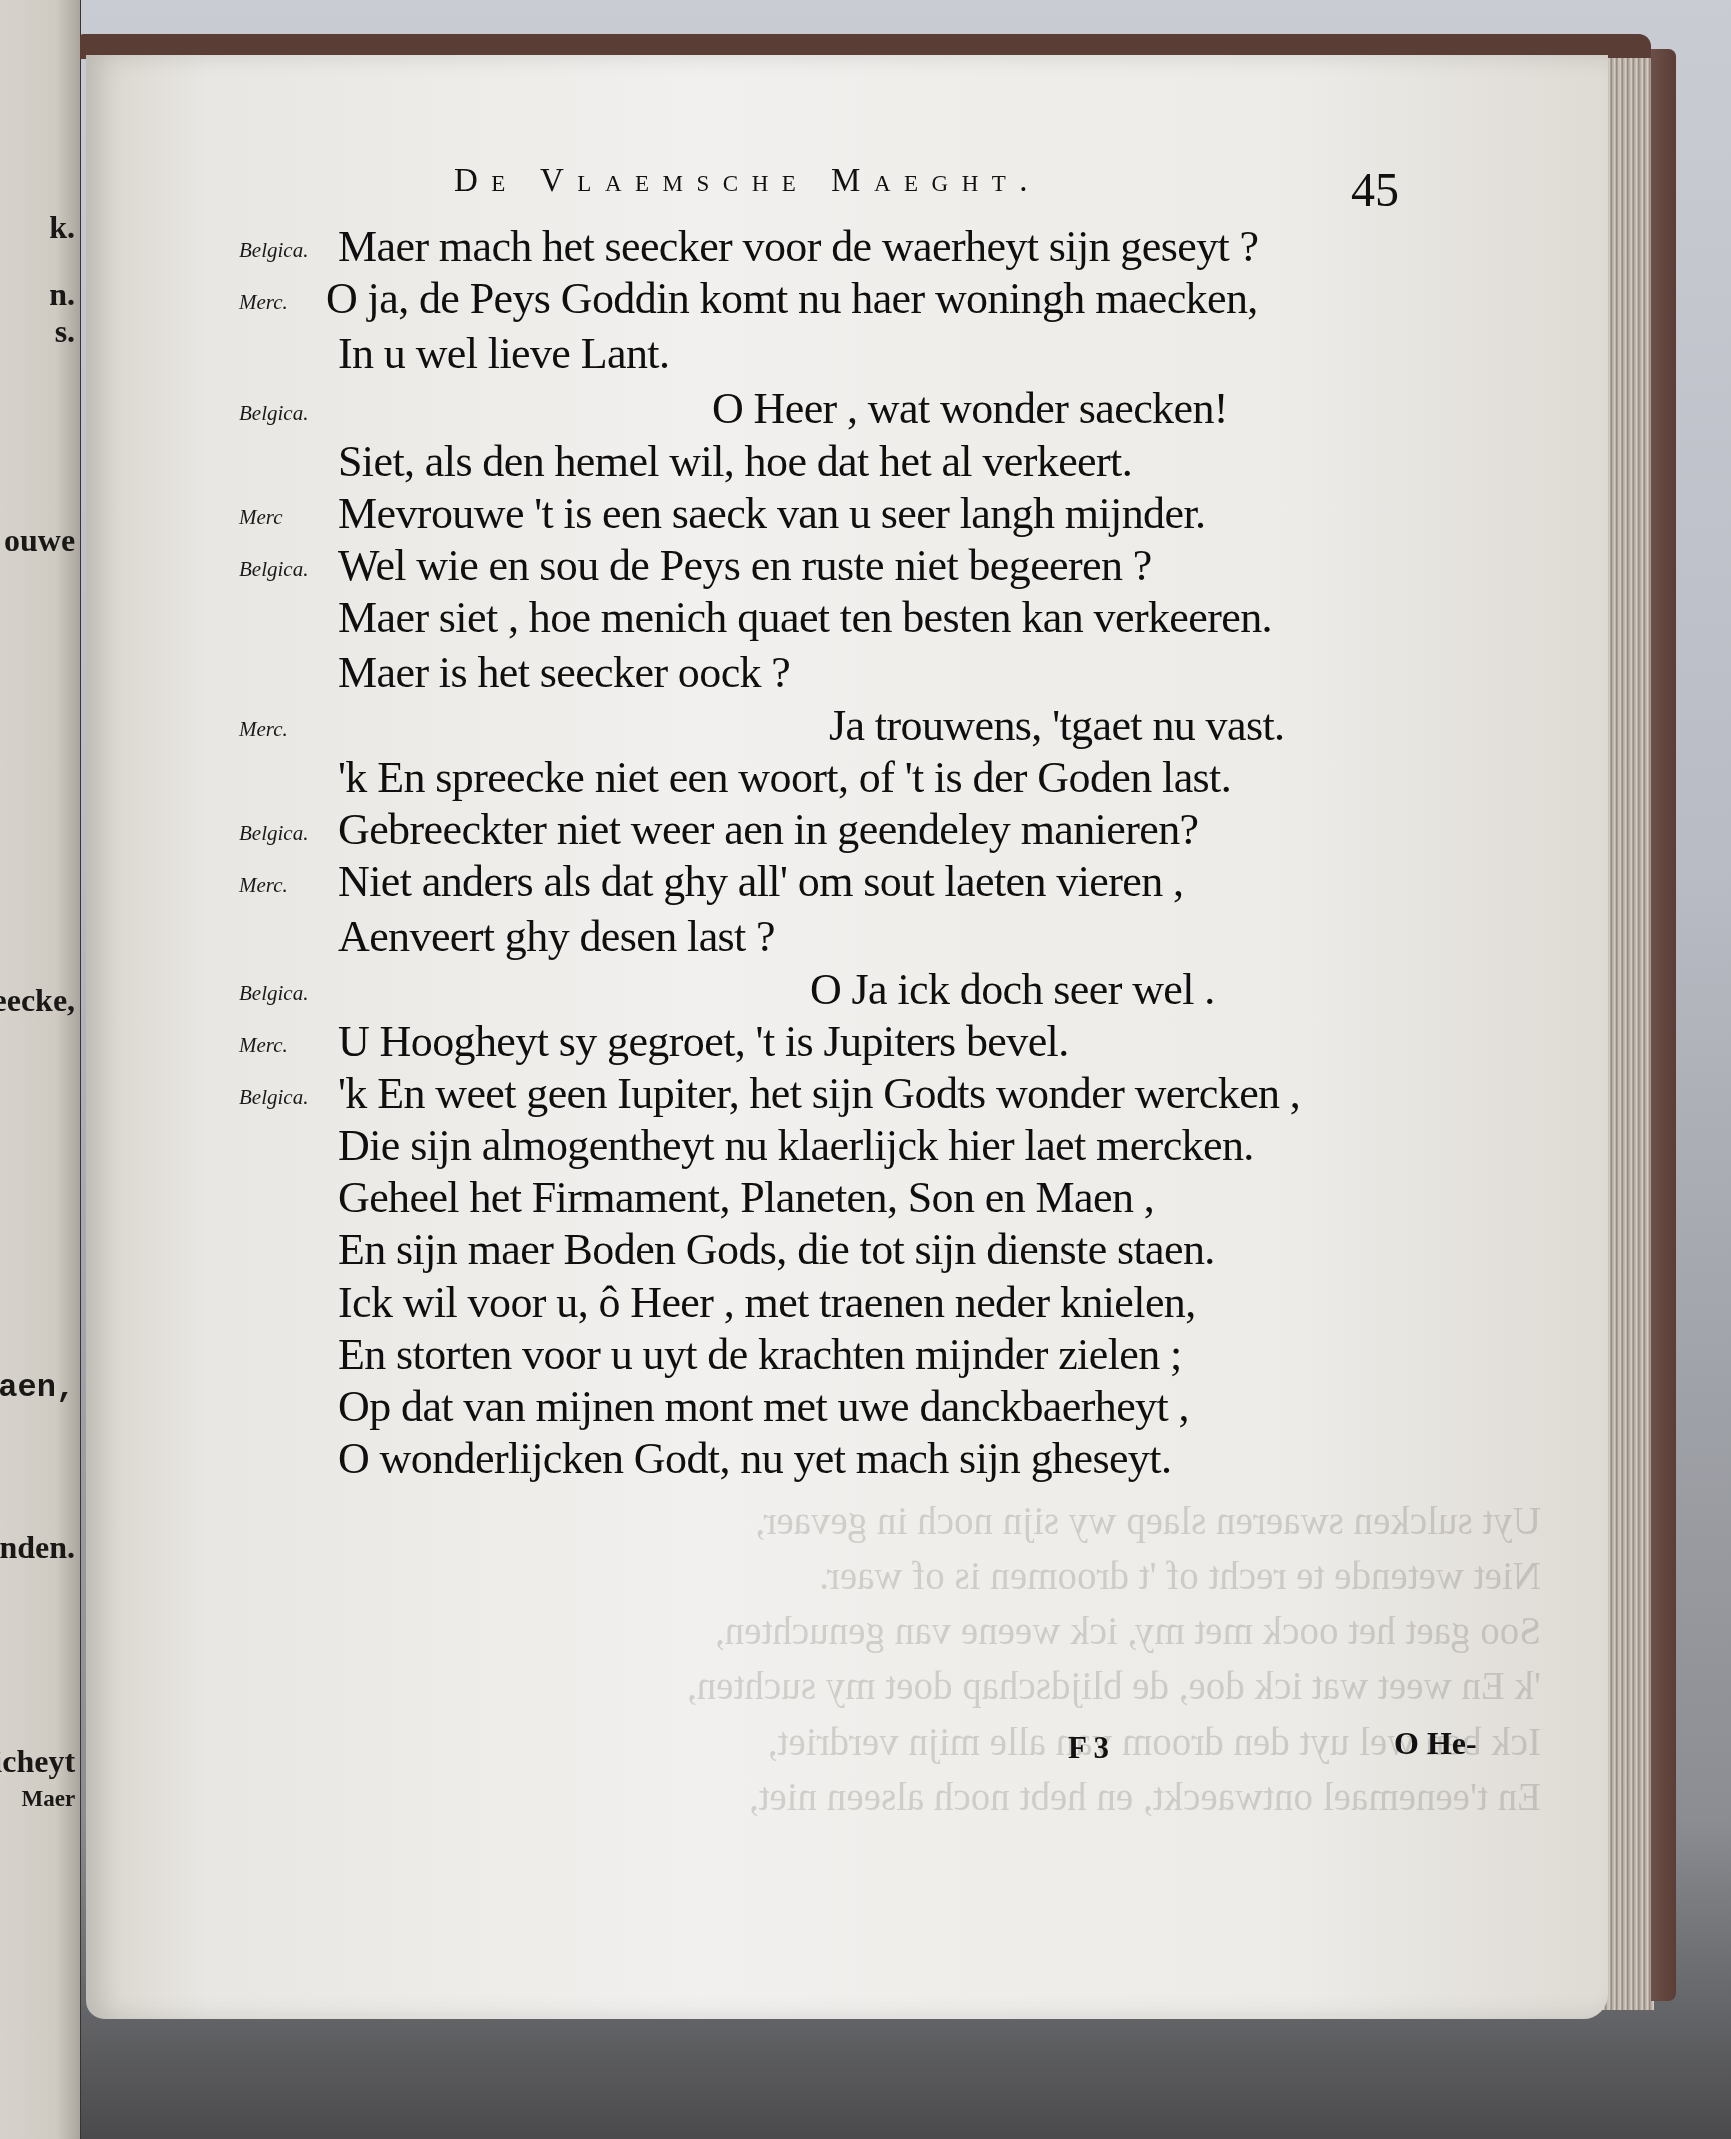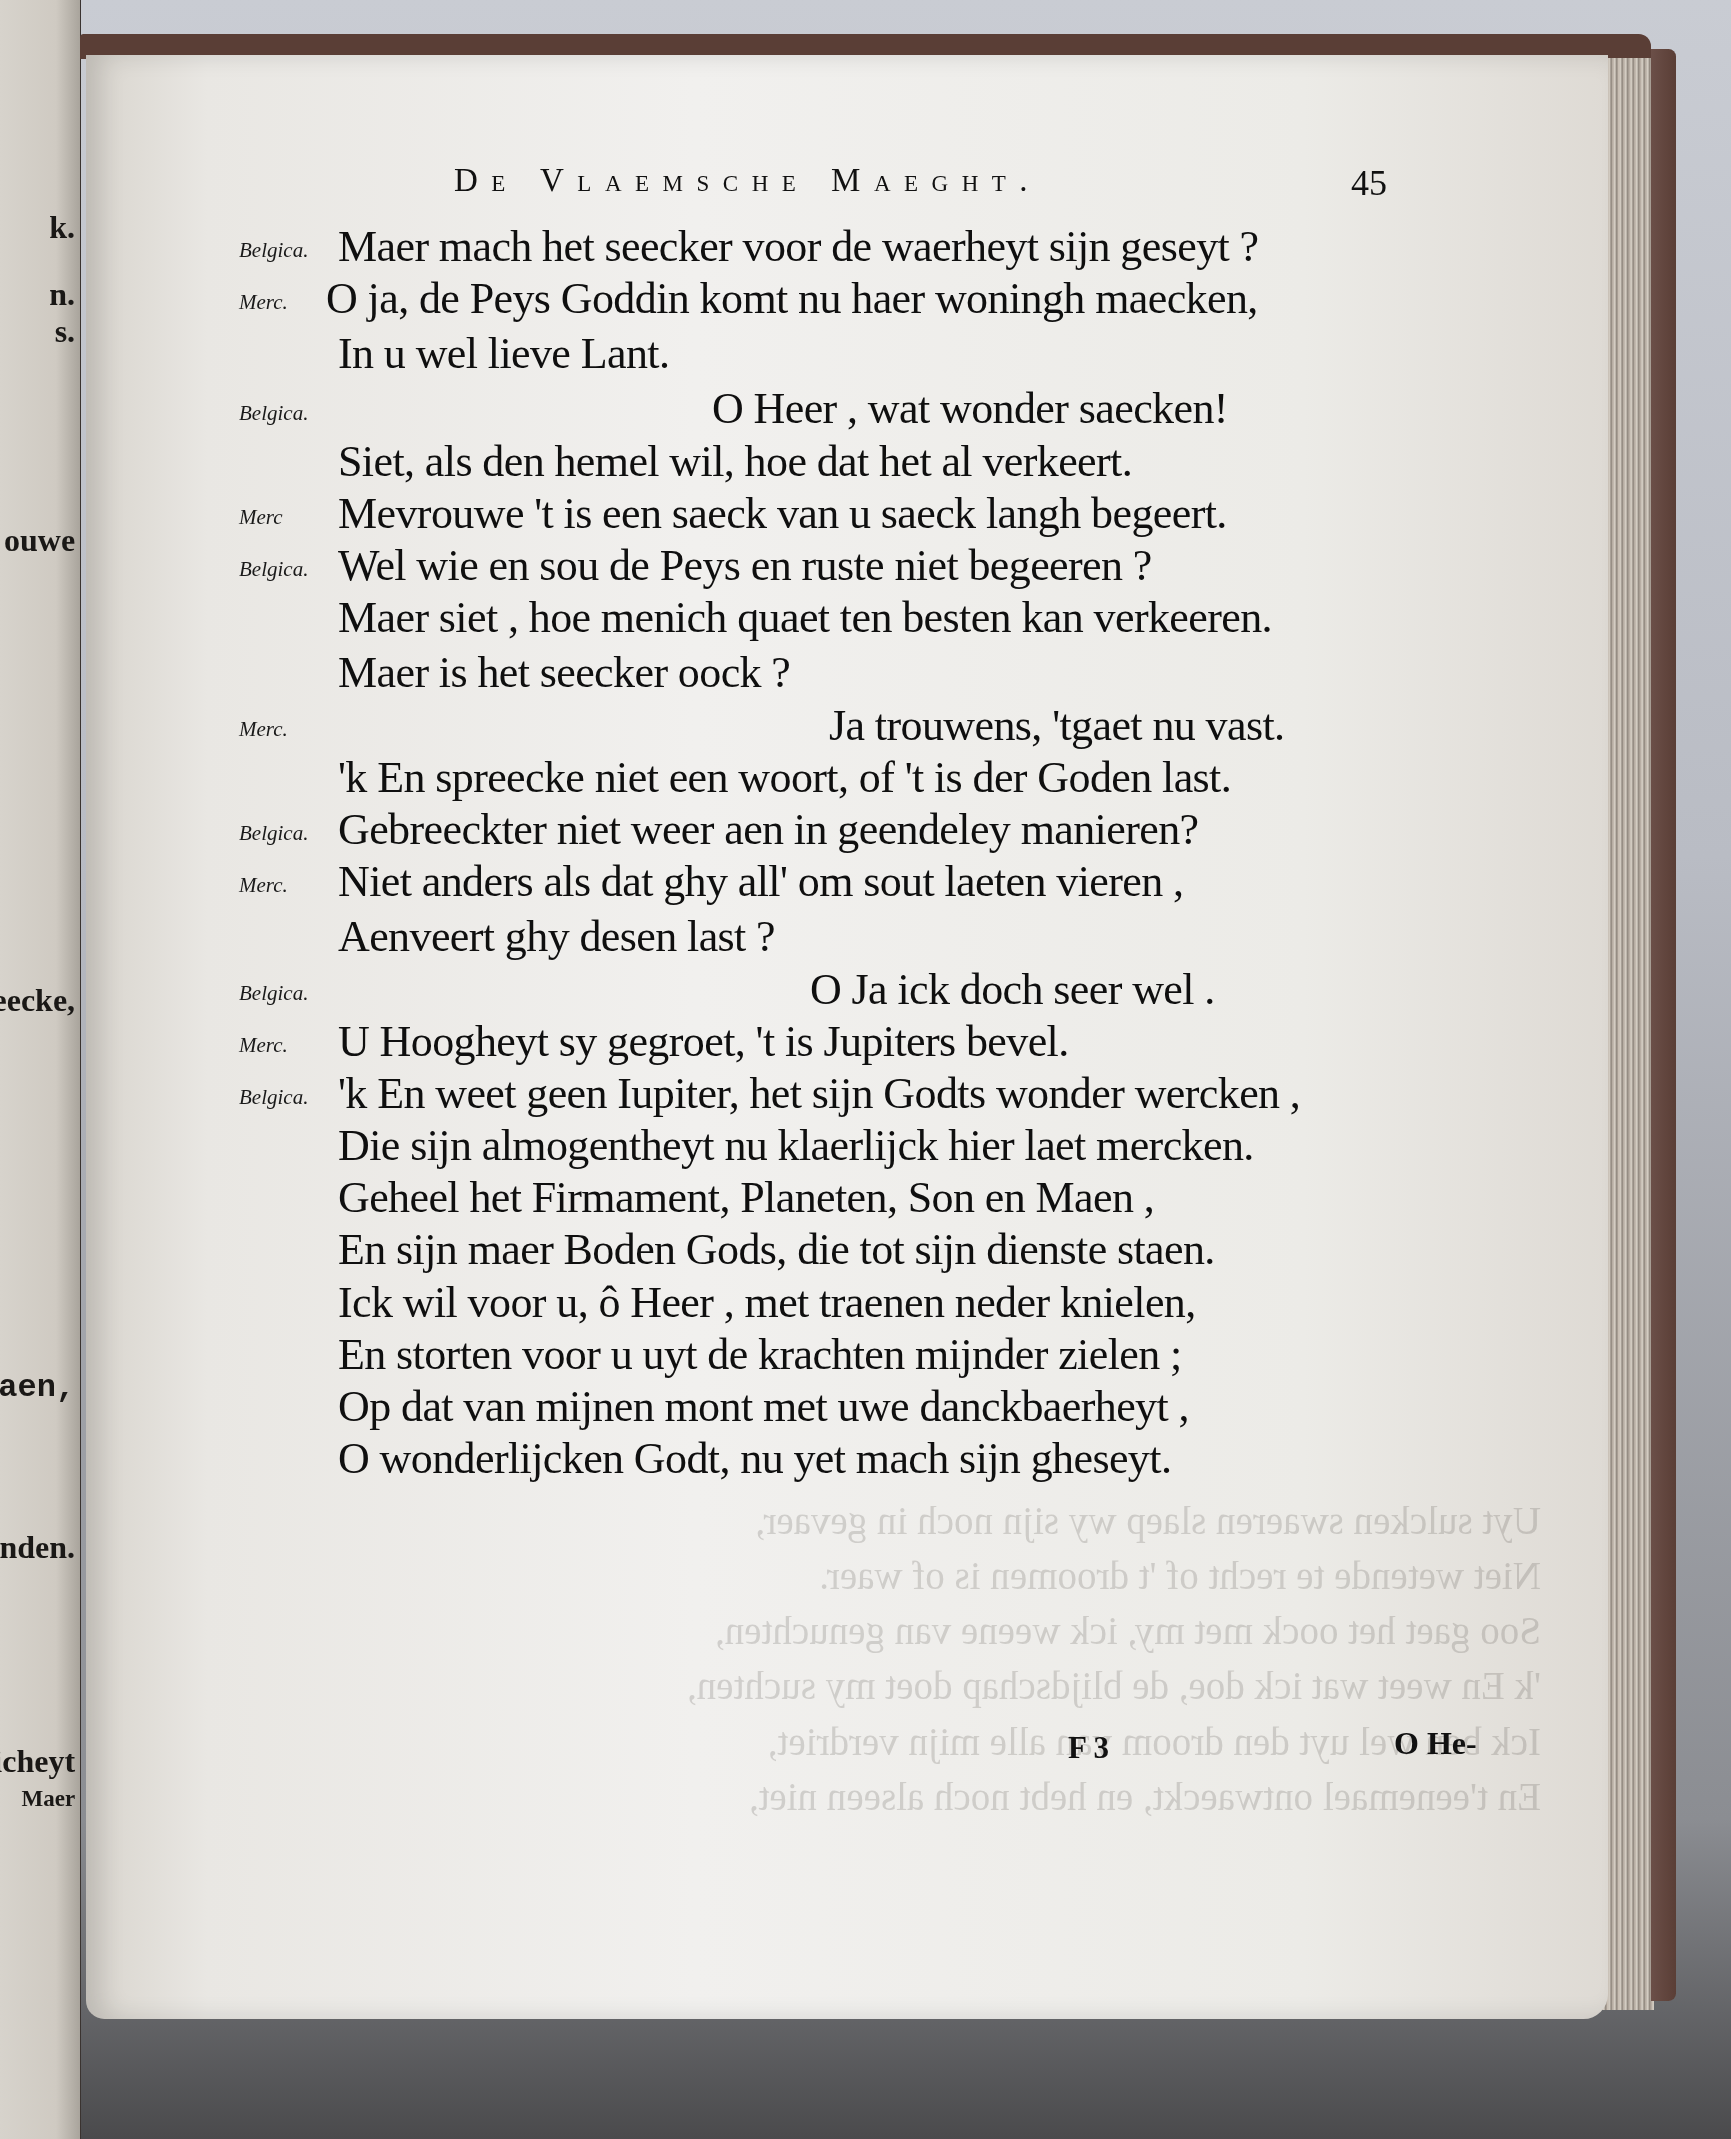--- a/index.html
+++ b/index.html
@@ -30,21 +30,21 @@
     position: absolute; left: 86px; top: 55px; width: 1522px; height: 1964px;
     background: linear-gradient(90deg, #d8d4cd 0%, #e9e7e3 8%, #f1f0ee 40%, #ecebe7 80%, #dedad4 100%);
     border-radius: 0 0 24.6px 18.4px;
     box-shadow: inset 15.3px 0 24.6px rgba(0,0,0,0.12);
   }
   .header {
     position: absolute; left: 368px; top: 107px; width: 1074px;
     font-size: 33px; letter-spacing: 13.5px; color: #111; font-variant: small-caps;
   }
   .page-number {
-    position: absolute; left: 1265px; top: 107px; font-size: 36px; color: #111;
+    position: absolute; left: 1265px; top: 107px; font-size: 48px; color: #111;
   }
   .text-block { position: absolute; left: 0; top: 0; }
   .line { position: absolute; color: #0f0f0f; font-size: 44px; white-space: nowrap; letter-spacing: -0.6px; }
   .speaker { position: absolute; font-style: italic; font-size: 21px; color: #1a1a1a; white-space: nowrap; }
   .footer-sig { position: absolute; left: 982px; top: 1675px; font-size: 31px; color: #111; font-weight: bold; }
   .catchword { position: absolute; left: 1308px; top: 1670px; font-size: 32px; color: #111; font-weight: bold; }
   .bleed {
     position: absolute; left: 289px; width: 1166px; color: rgba(60,55,50,0.18);
     font-size: 39px; transform: scaleX(-1); white-space: nowrap;
   }
@@ -81,21 +81,21 @@
   <div class="text-block" id="textBlock">
       <div class="speaker" style="left: 153px; top: 183px;">Belgica.</div>
       <div class="line" style="left: 252px; top: 166px;">Maer mach het seecker voor de waerheyt sijn geseyt ?</div>
       <div class="speaker" style="left: 153px; top: 235px;">Merc.</div>
       <div class="line" style="left: 240px; top: 218px;">O ja, de Peys Goddin komt nu haer woningh maecken,</div>
       <div class="line" style="left: 252px; top: 273px;">In u wel lieve Lant.</div>
       <div class="speaker" style="left: 153px; top: 346px;">Belgica.</div>
       <div class="line" style="left: 626px; top: 328px;">O Heer , wat wonder saecken!</div>
       <div class="line" style="left: 252px; top: 381px;">Siet, als den hemel wil, hoe dat het al verkeert.</div>
       <div class="speaker" style="left: 153px; top: 450px;">Merc</div>
-      <div class="line" style="left: 252px; top: 433px;">Mevrouwe 't is een saeck van u saeck langh begeert.</div>
+      <div class="line" style="left: 252px; top: 433px;">Mevrouwe 't is een saeck van u seer langh mijnder.</div>
       <div class="speaker" style="left: 153px; top: 502px;">Belgica.</div>
       <div class="line" style="left: 252px; top: 485px;">Wel wie en sou de Peys en ruste niet begeeren ?</div>
       <div class="line" style="left: 252px; top: 537px;">Maer siet , hoe menich quaet ten besten kan verkeeren.</div>
       <div class="line" style="left: 252px; top: 592px;">Maer is het seecker oock ?</div>
       <div class="speaker" style="left: 153px; top: 662px;">Merc.</div>
       <div class="line" style="left: 743px; top: 645px;">Ja trouwens, 'tgaet nu vast.</div>
       <div class="line" style="left: 252px; top: 697px;">'k En spreecke niet een woort, of 't is der Goden last.</div>
       <div class="speaker" style="left: 153px; top: 766px;">Belgica.</div>
       <div class="line" style="left: 252px; top: 749px;">Gebreeckter niet weer aen in geendeley manieren?</div>
       <div class="speaker" style="left: 153px; top: 818px;">Merc.</div>

